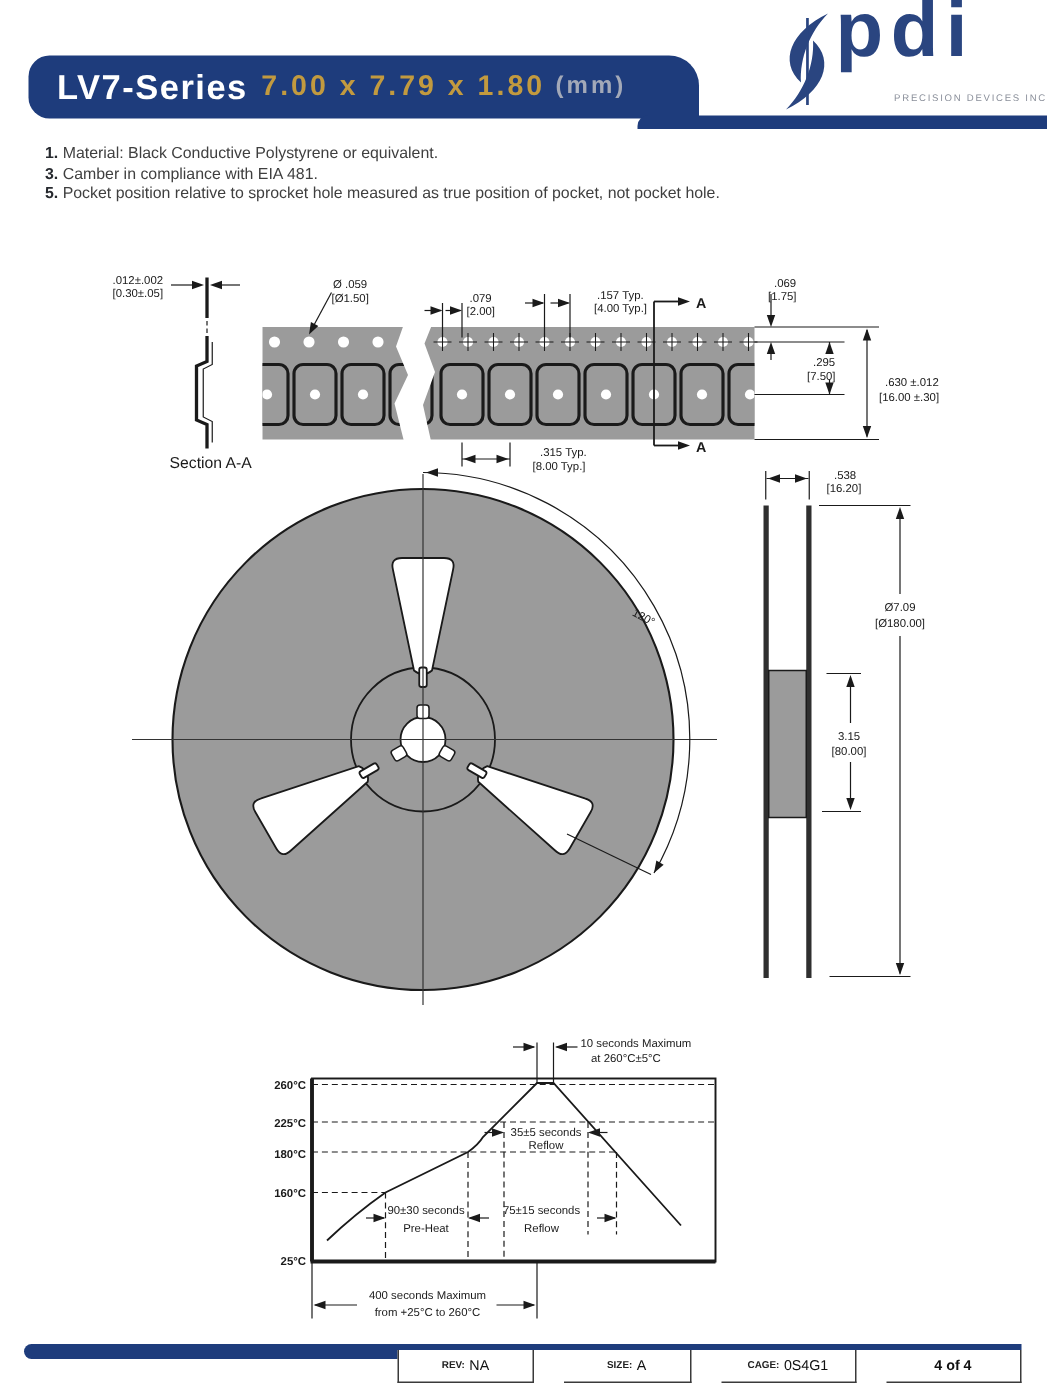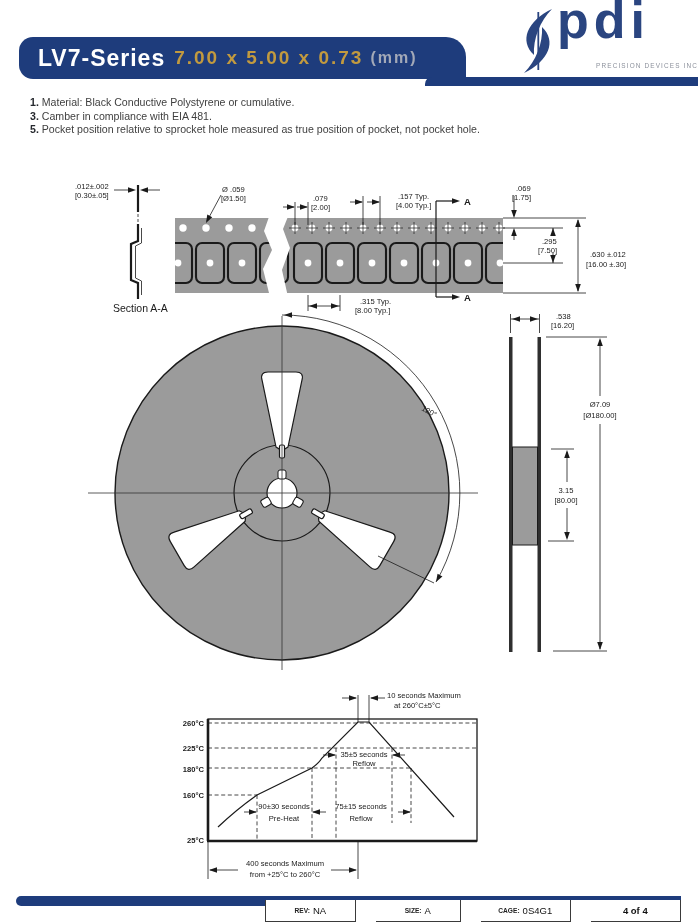--- a/index.html
+++ b/index.html
@@ -48,37 +48,37 @@
   #foot-table .pg{font-size:9.5px;font-weight:bold;color:#111;}
   .c1{width:104px;}.c2{width:99px;}.c3{width:104px;}.c4{width:105px;}
 </style>
 </head>
 <body>
 
 <div id="page">
 
   <div id="banner">
     <span class="t1">LV7-Series</span>
-    <span class="t2">7.00 x 5.00 x 0.73</span>
+    <span class="t2">7.00 x 7.79 x 1.80</span>
     <span class="t3">(mm)</span>
   </div>
   <div id="banner-tail"></div>
 
   <div id="logo">
     <svg class="mark" width="42" height="72" viewBox="516 5 42 72">
       <path d="M553 8 C528 20 520 40 535 54 C534 38 541 20 553 8 Z" fill="#2a4580"></path>
       <path d="M525 72 C550 60 558 40 543 26 C544 42 537 60 525 72 Z" fill="#2a4580"></path>
       <rect x="538.4" y="11" width="1.8" height="58" fill="#2a4580"></rect>
     </svg>
     <div class="word">pdi</div>
     <div class="tag">PRECISION DEVICES INC</div>
   </div>
 
   <div id="notes">
-    <div class="note"><span class="n">1.</span><span> Material: Black Conductive Polystyrene or cumulative.</span></div>
+    <div class="note"><span class="n">1.</span><span> Material: Black Conductive Polystyrene or equivalent.</span></div>
     <div class="note"><span class="n">3.</span><span> Camber in compliance with EIA 481.</span></div>
     <div class="note"><span class="n">5.</span><span> Pocket position relative to sprocket hole measured as true position of pocket, not pocket hole.</span></div>
   </div>
 
   <svg id="dwg" width="698" height="924" viewBox="0 0 698 924">
     <defs>
       <path id="arr" d="M0 0 L-8 -2.8 L-8 2.8 Z" class="arr"></path>
       <g id="sh">
         <circle r="3.4" fill="#ffffff"></circle>
         <path d="M-6 0 H6 M0 -6 V6" stroke="#1a1a1a" stroke-width="0.7" fill="none"></path>

